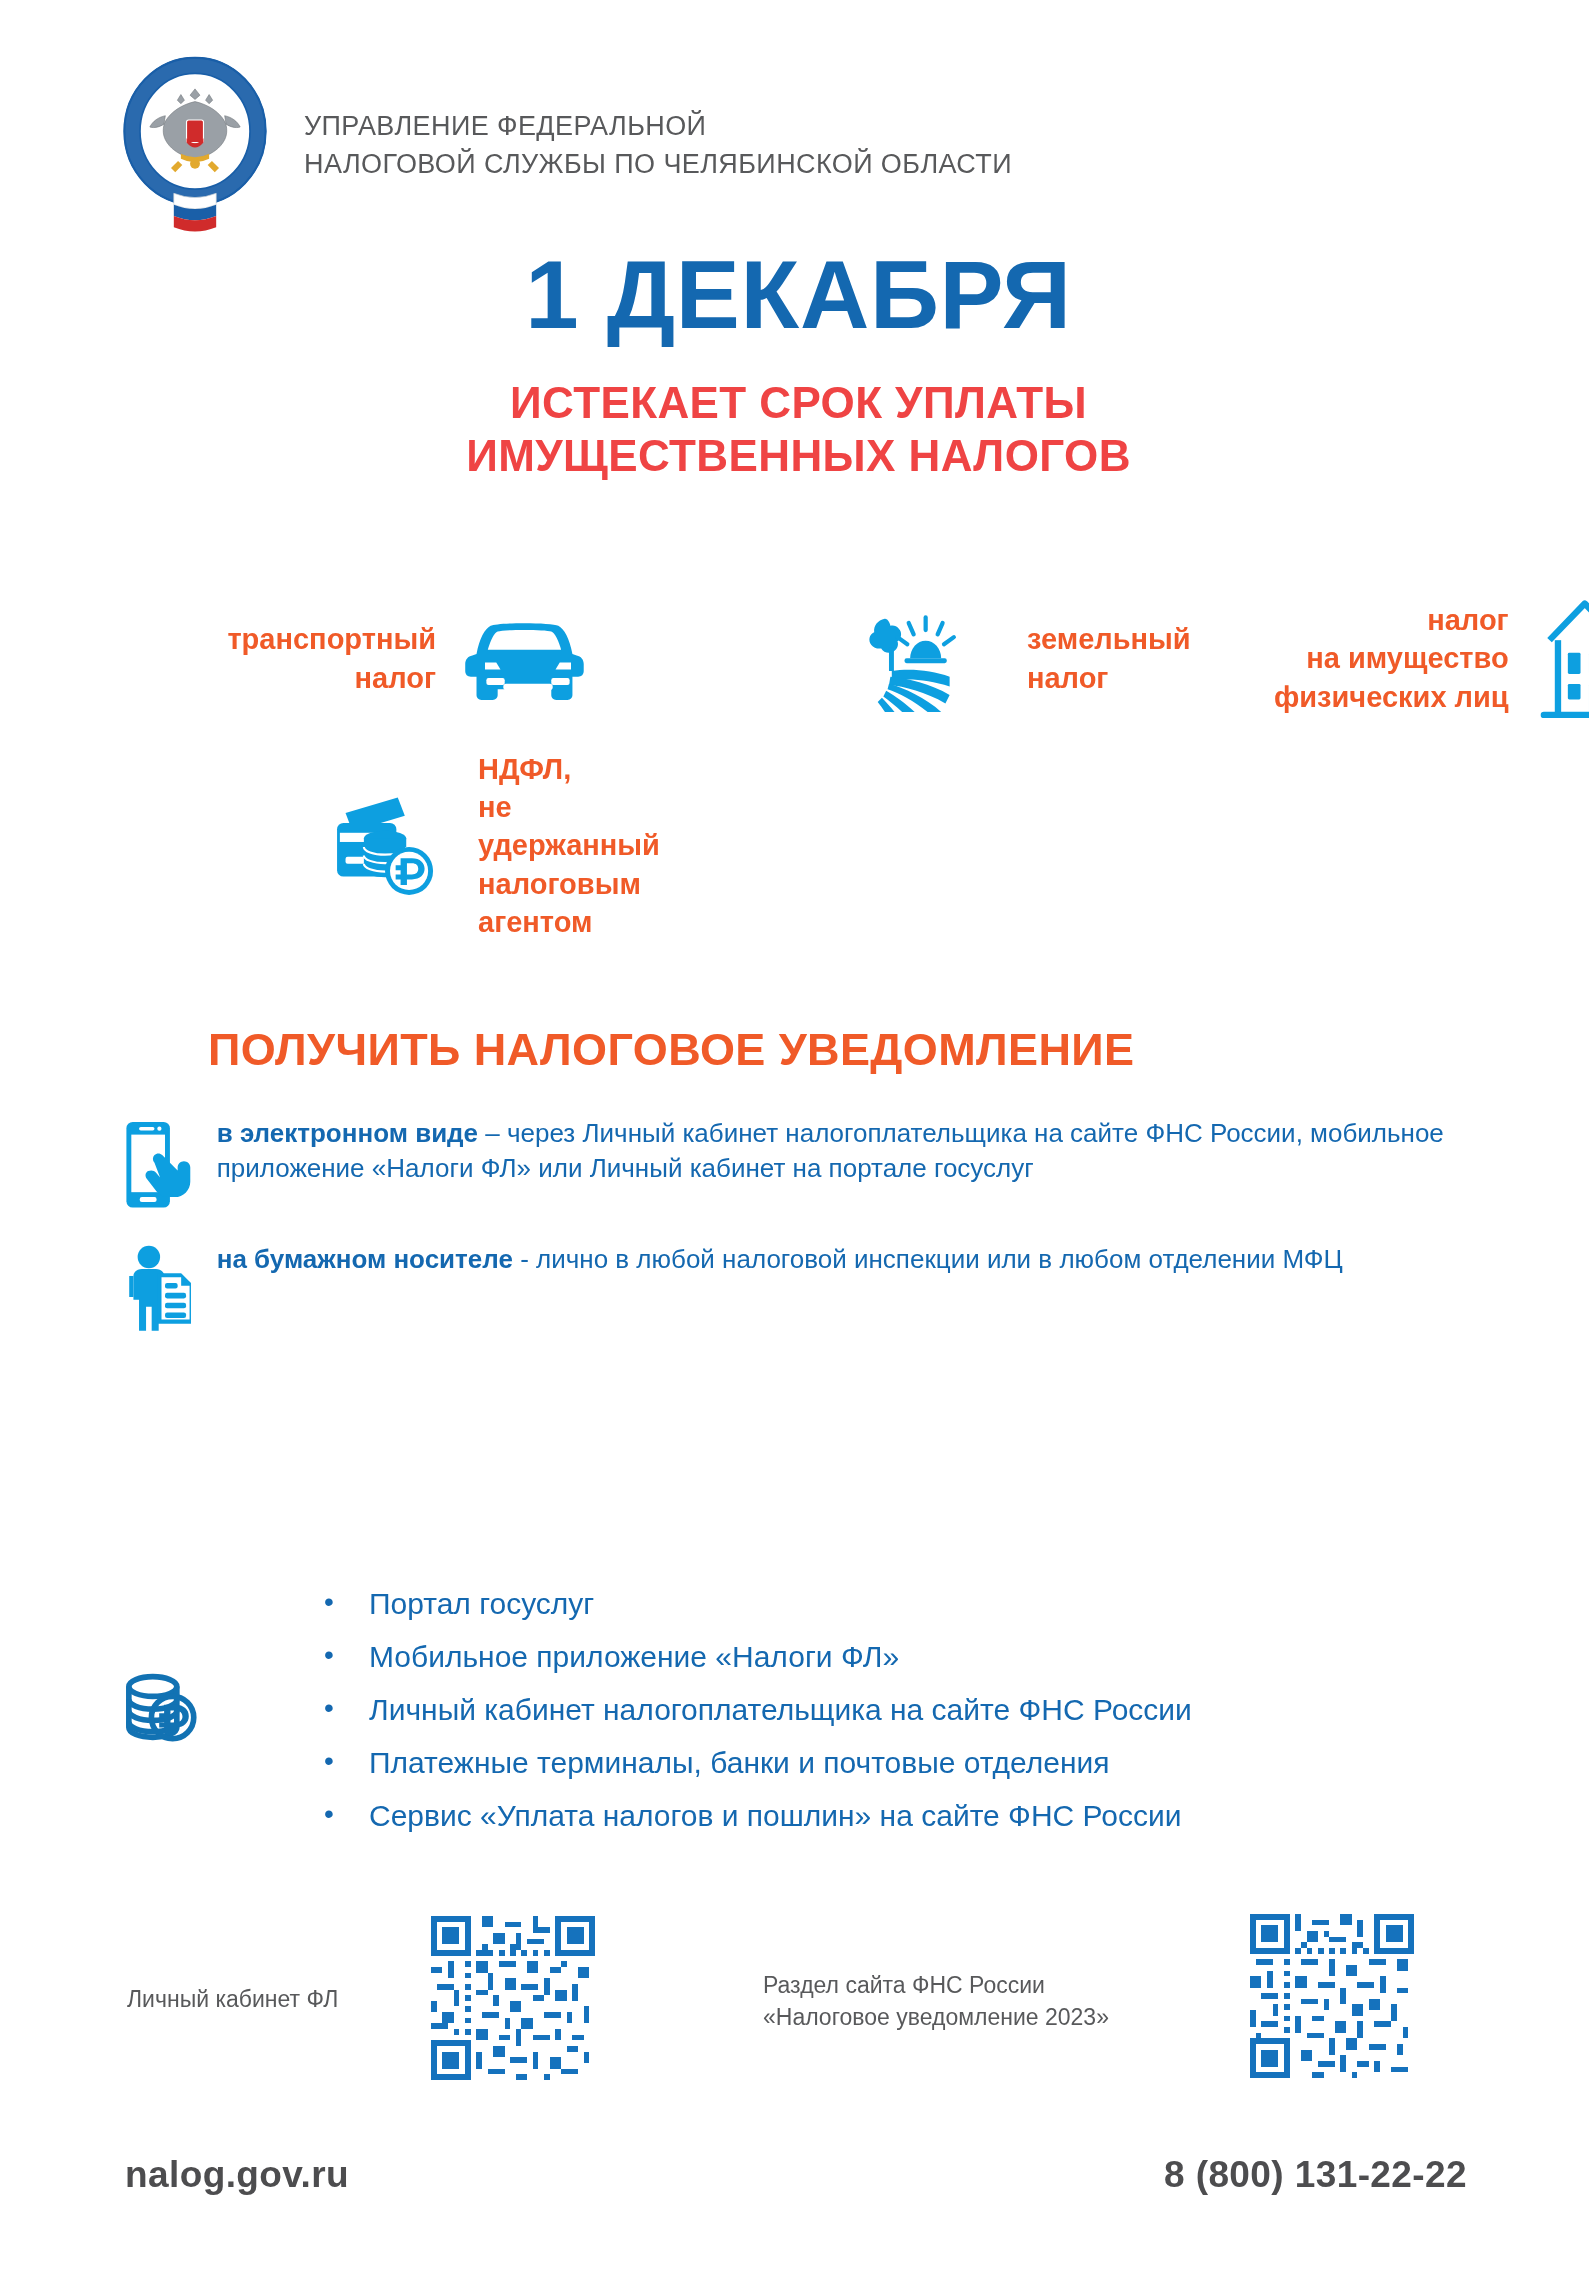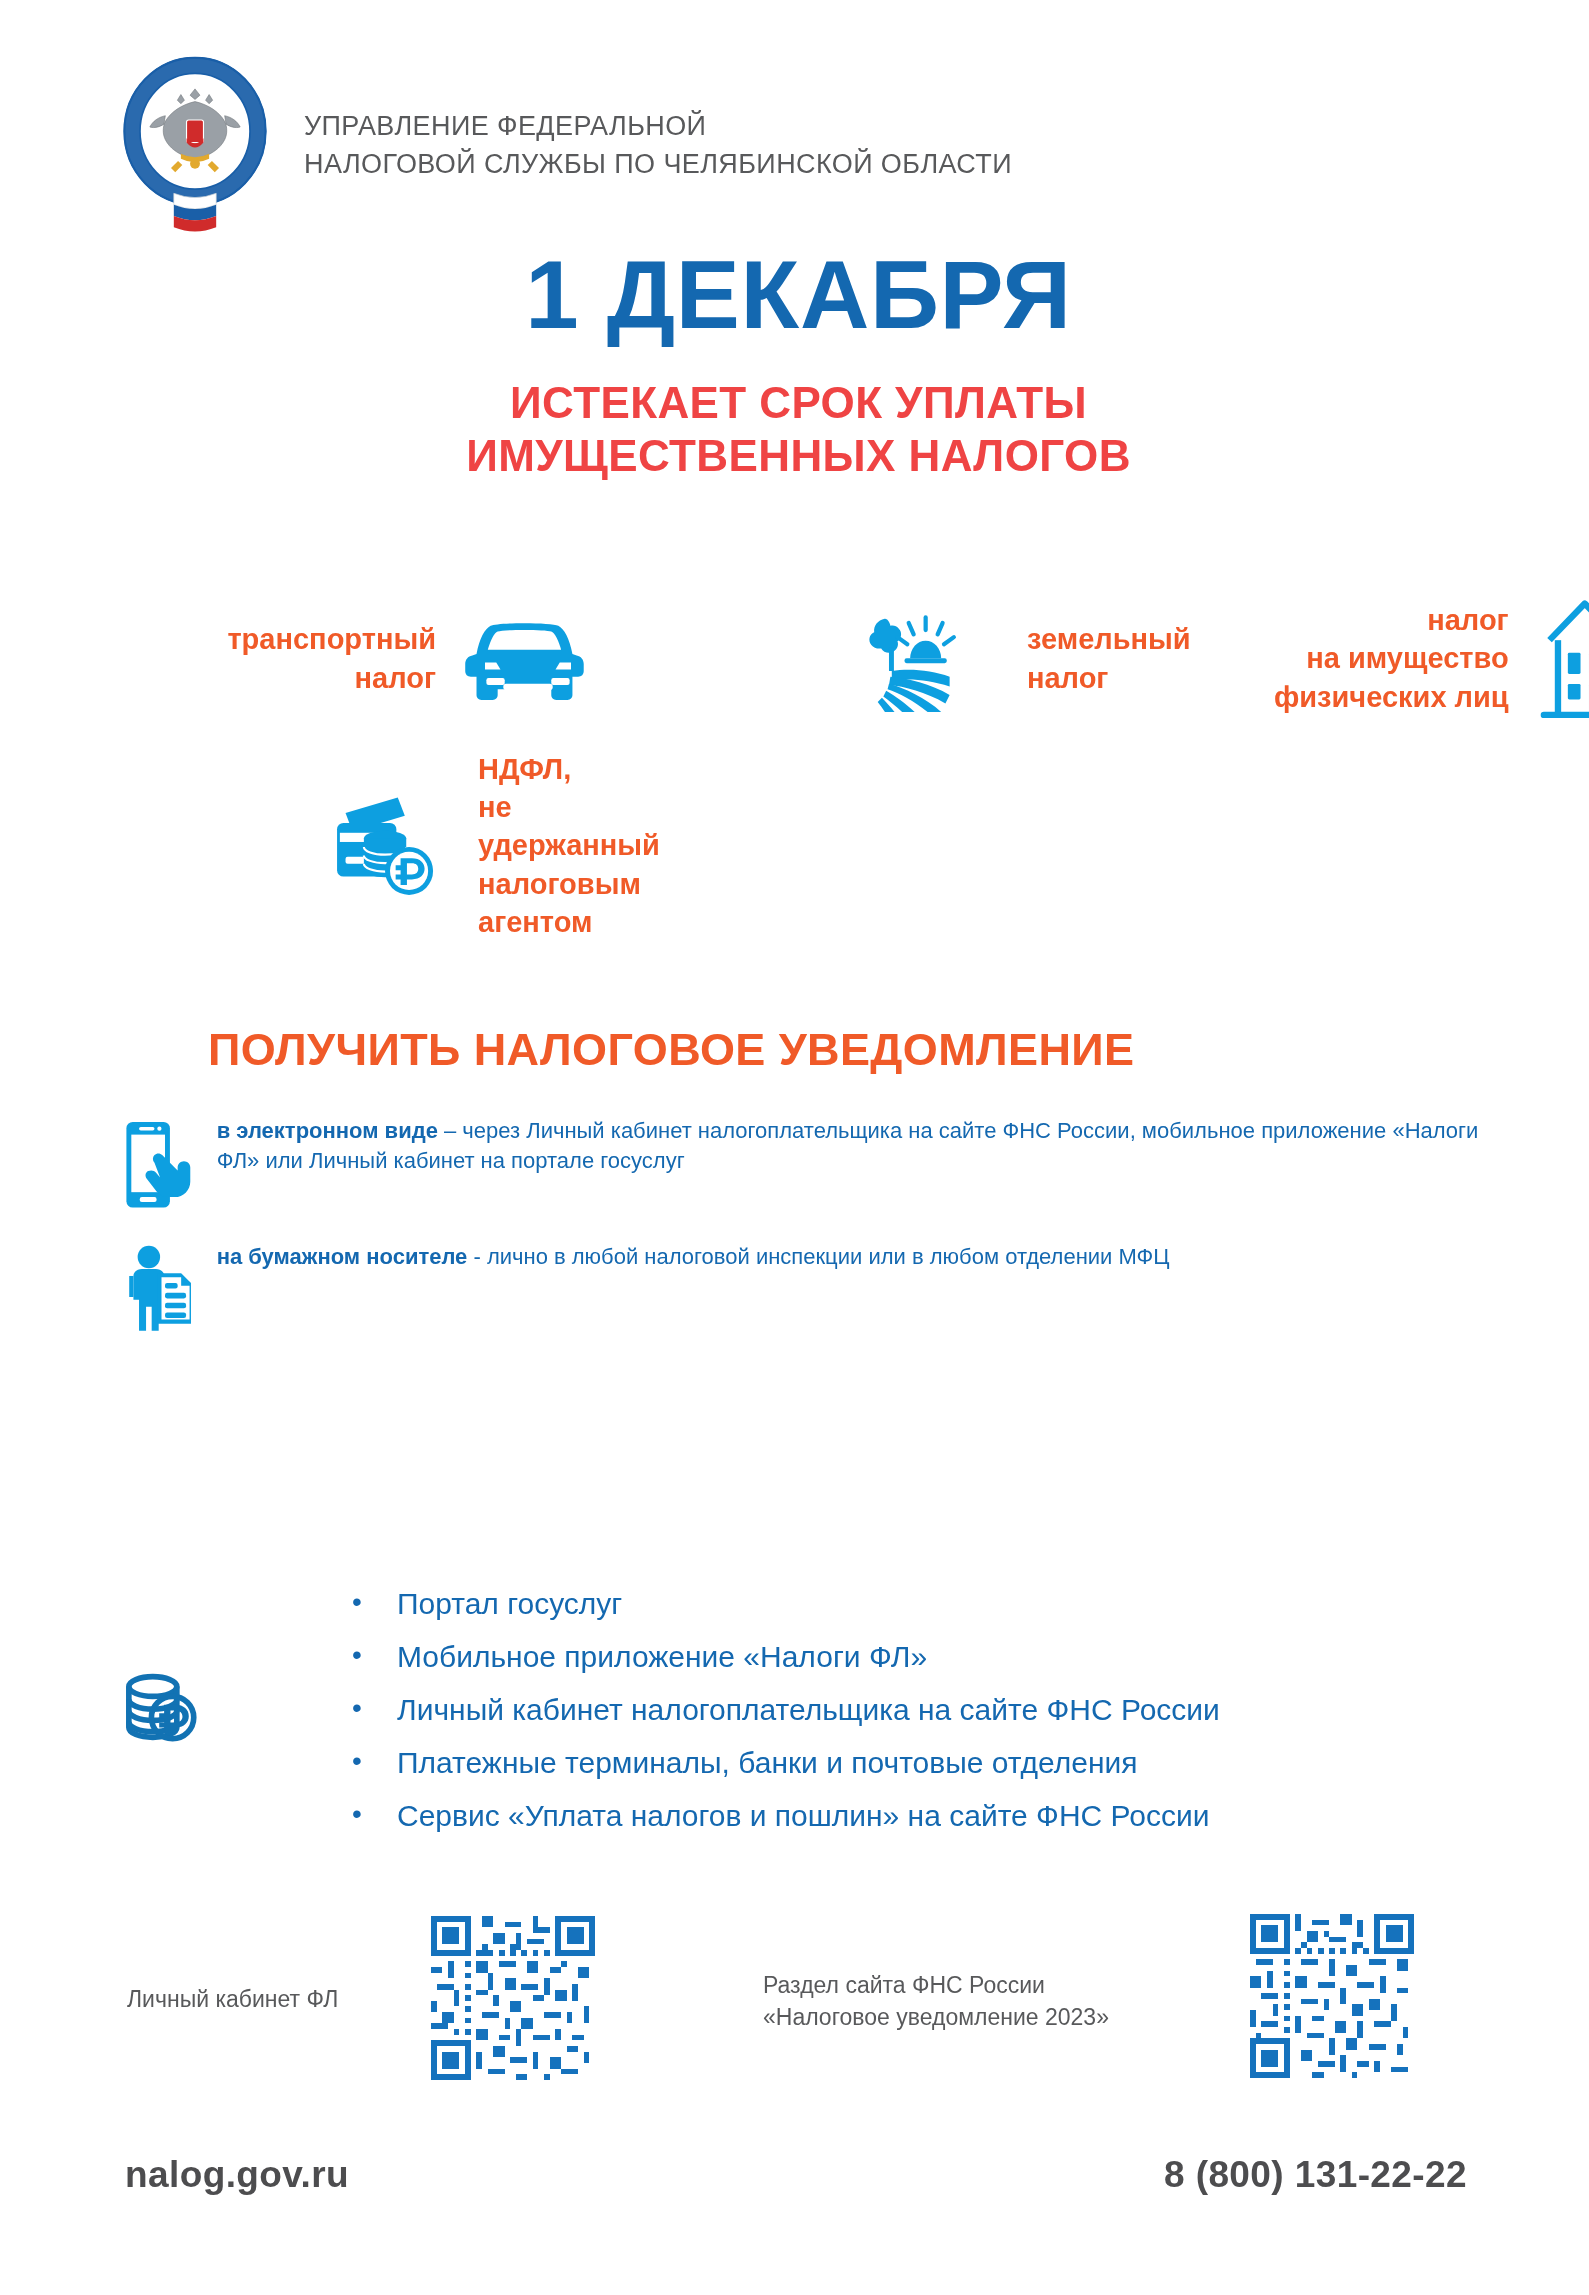--- a/index.html
+++ b/index.html
@@ -150,38 +150,37 @@
   }
   .notice-ico {
     flex: 0 0 auto;
     width: 85px;
     display: flex;
     justify-content: center;
     padding-top: 2.8px;
   }
   .notice-text {
     color: #1468b0;
-    font-size: 22px;
+    font-size: 26px;
     line-height: 1.36;
     padding-left: 12.7px;
     flex: 1 1 auto;
   }
   .notice-text b {
     font-weight: bold;
   }
 
   
   .pay-block {
     position: absolute;
     top: 1589px;
     left: 119px;
     width: 1363px;
     display: flex;
     align-items: center;
-    gap: 28px;
   }
   .pay-ico {
     flex: 0 0 auto;
     width: 85px;
     display: flex;
     justify-content: center;
   }
   .pay-list {
     list-style: none;
     margin: 0;

